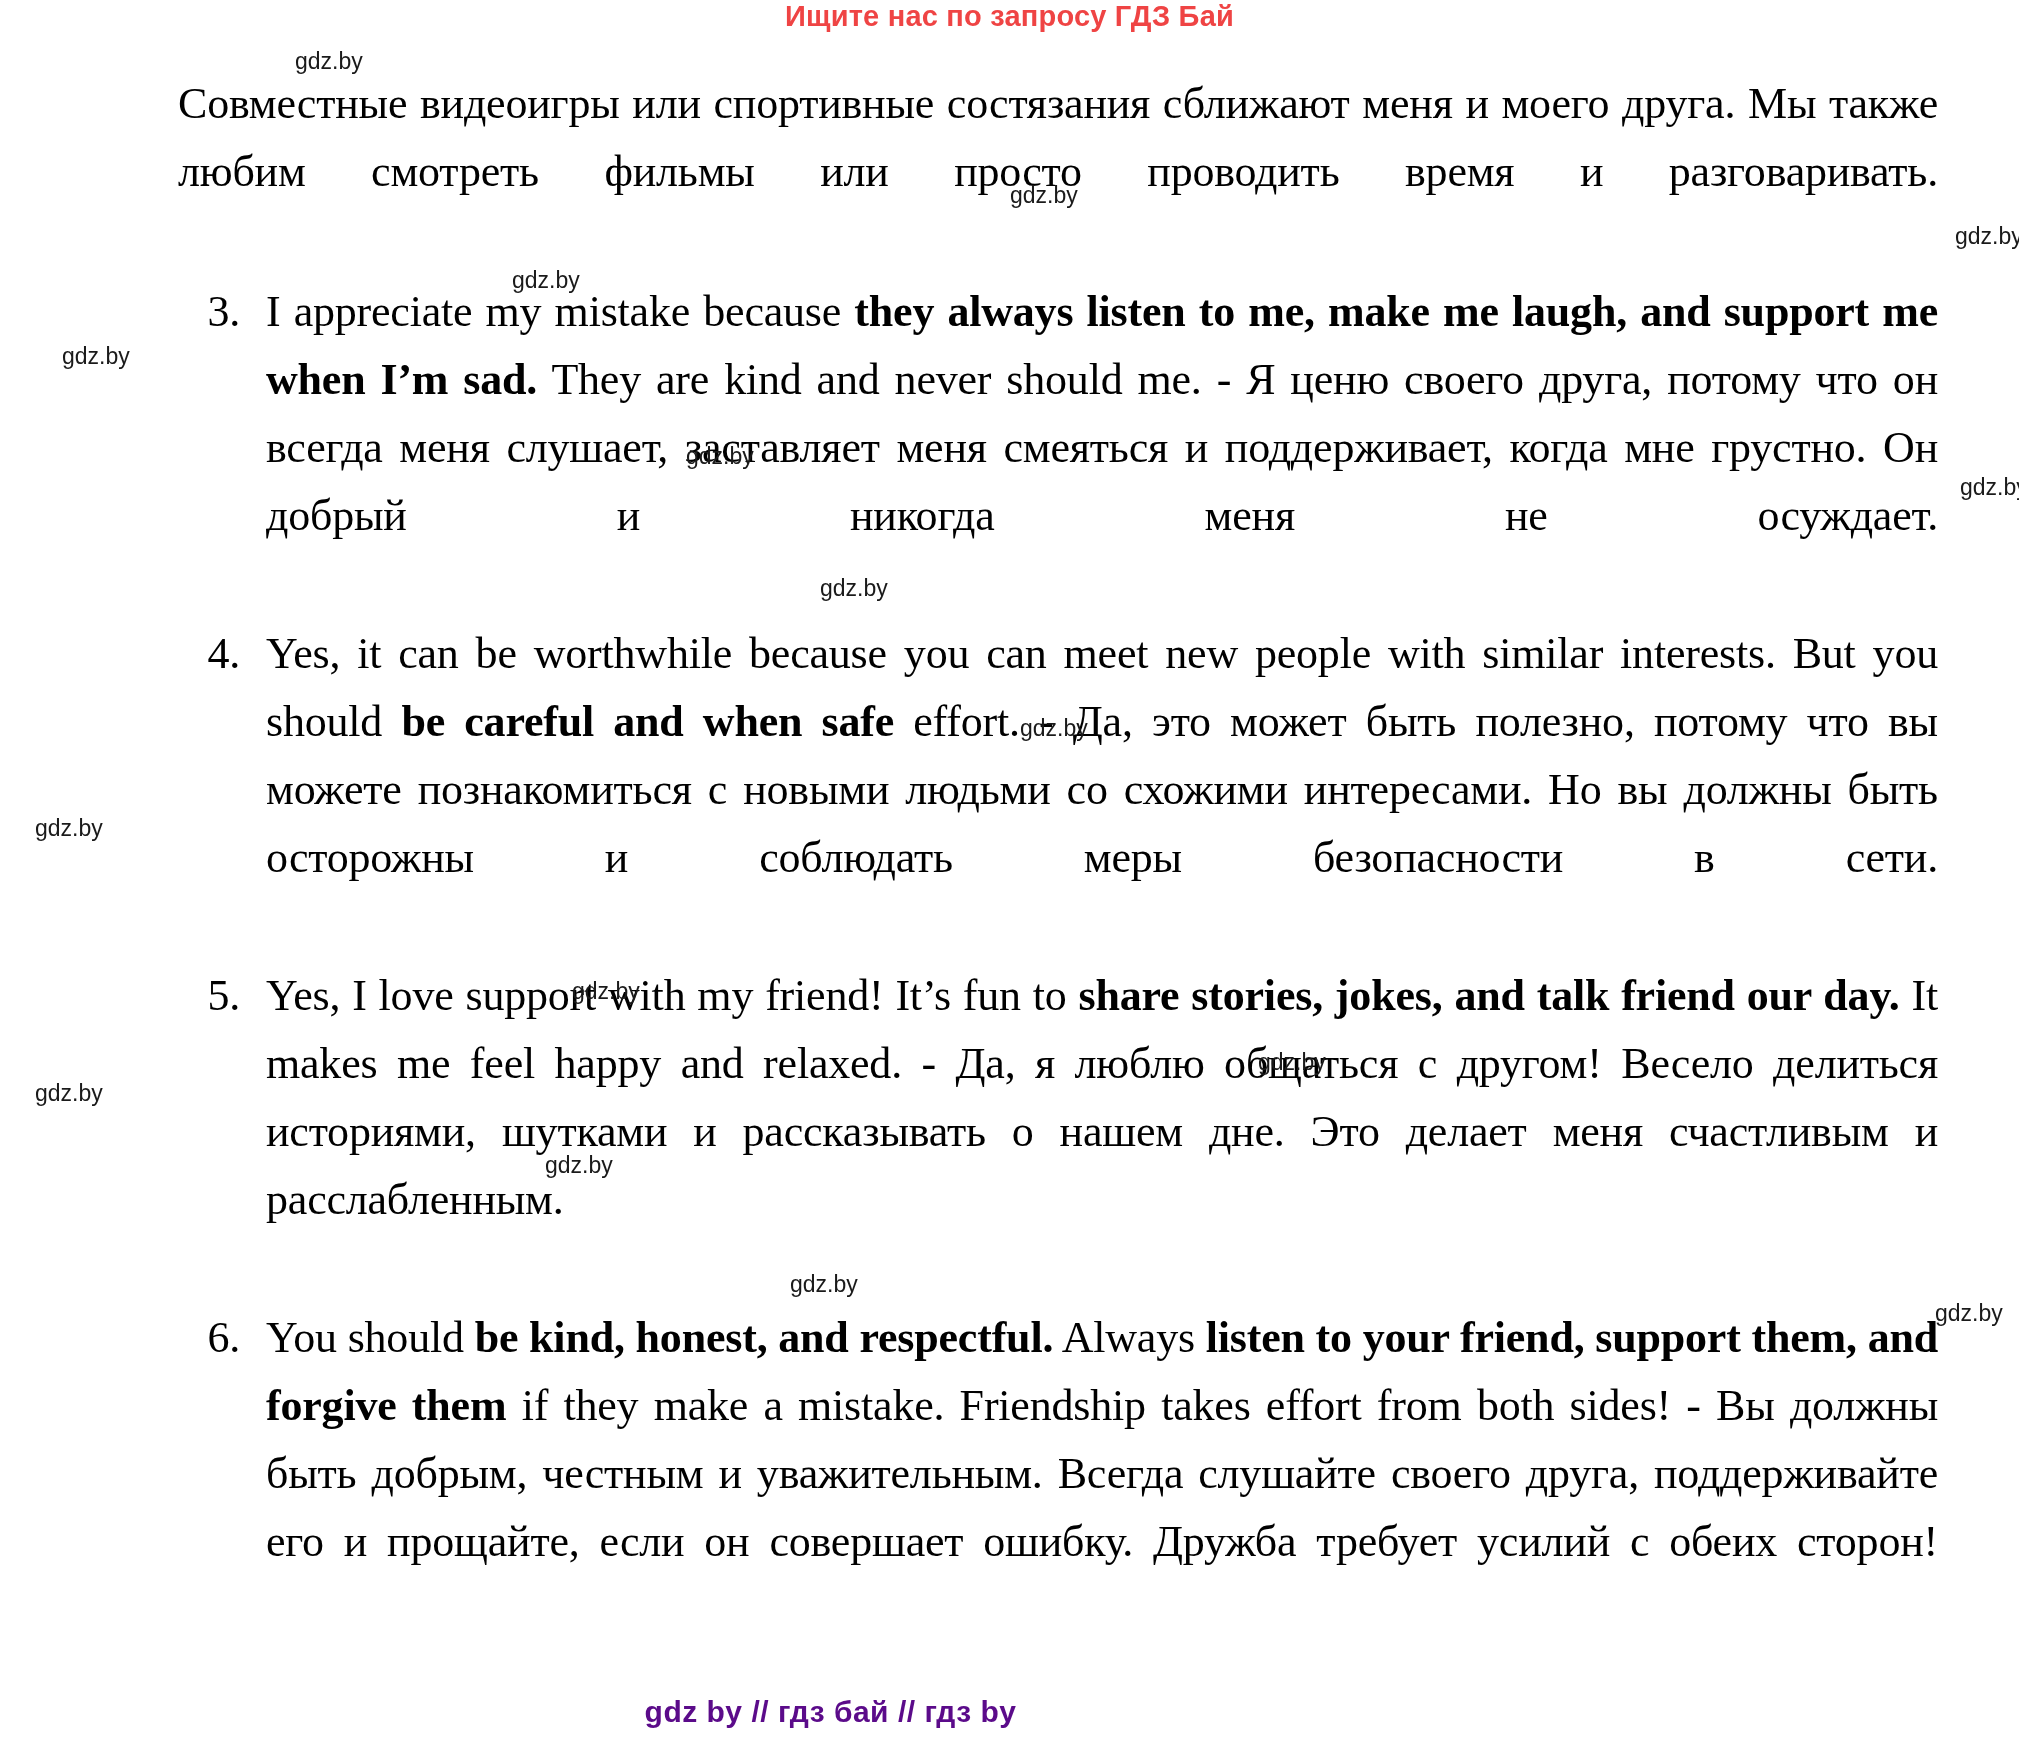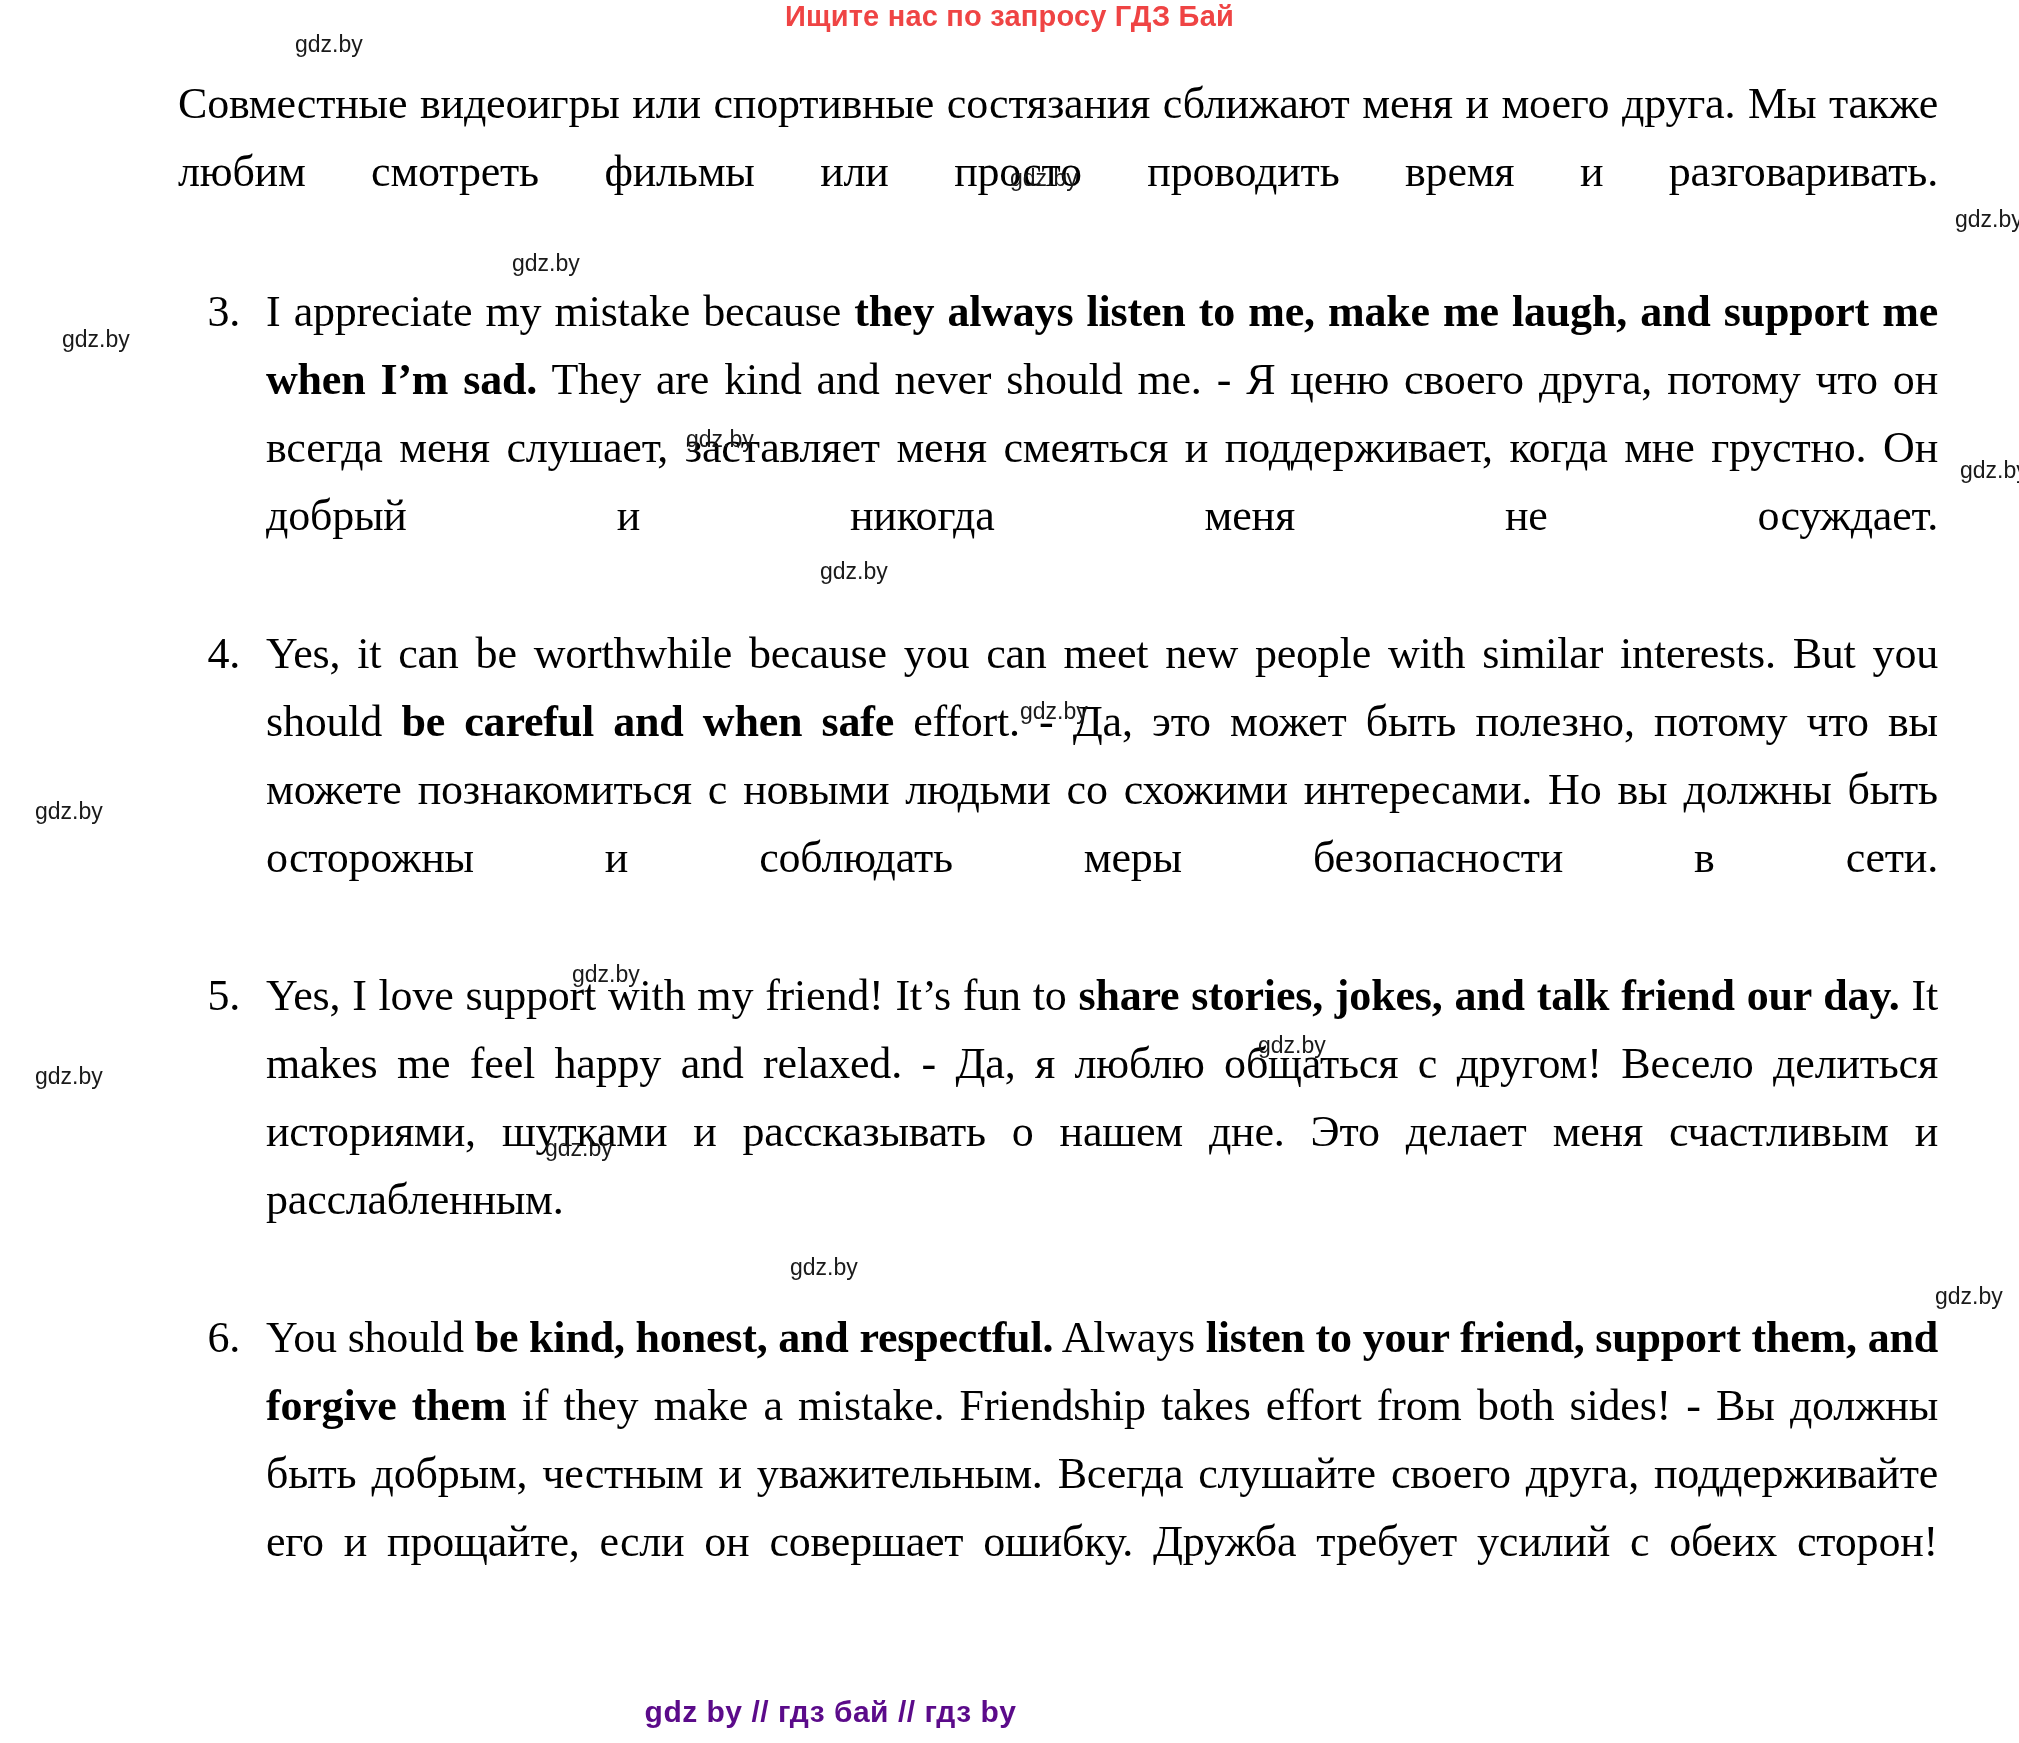--- a/index.html
+++ b/index.html
@@ -89,20 +89,21 @@
   
   .wm {
     position: absolute;
     font-family: "Liberation Sans", "DejaVu Sans", sans-serif;
     font-size: 23px;
     line-height: 23px;
     color: #1a1a1a;
     white-space: nowrap;
     pointer-events: none;
     z-index: 5;
+    margin-top: 17px;
   }
 
   
   #site-footer {
     position: absolute;
     bottom: 14px;
     left: 0;
     width: 1661px;
     text-align: center;
     font-family: "Liberation Sans", "DejaVu Sans", sans-serif;

